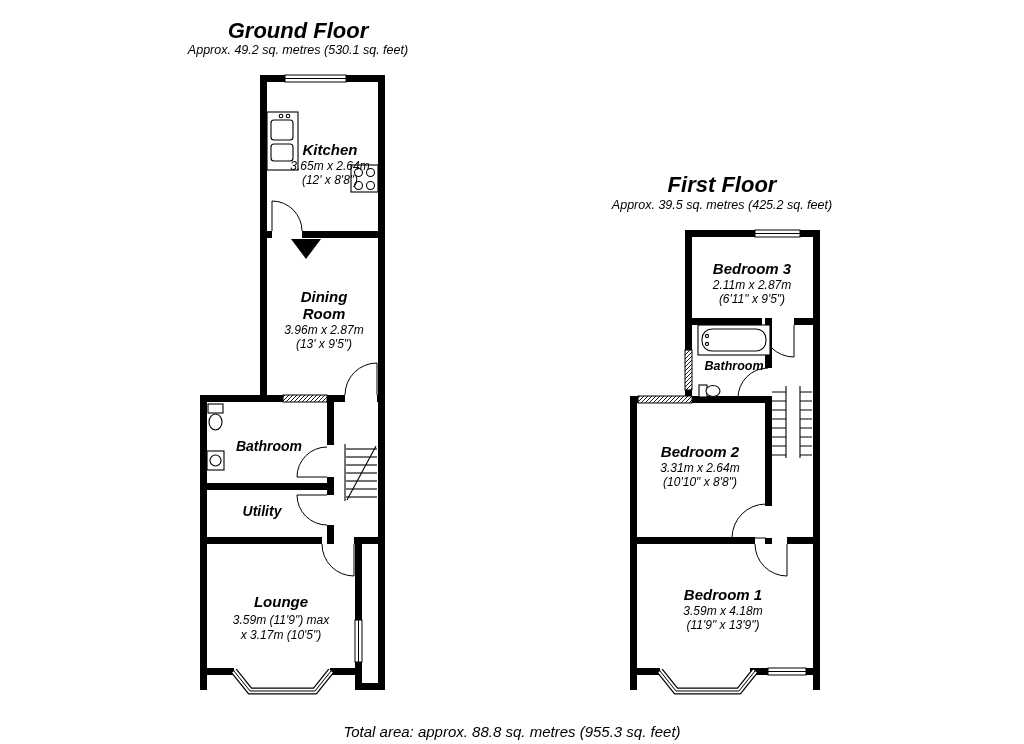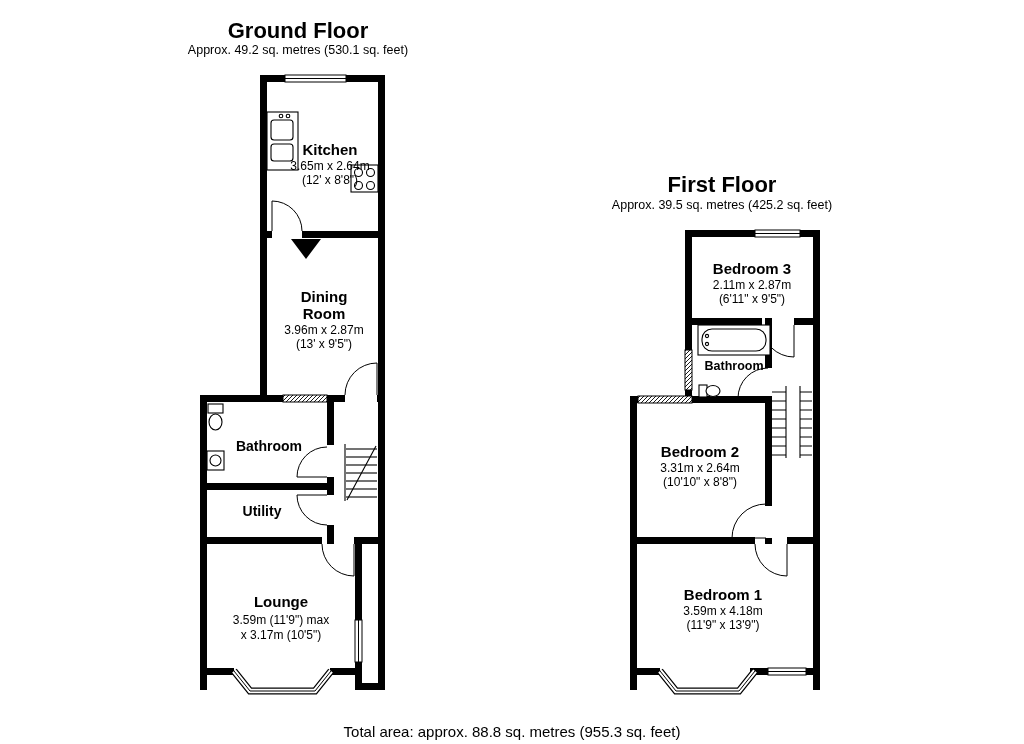--- a/index.html
+++ b/index.html
@@ -1,16 +1,16 @@
 <!DOCTYPE html>
 <html><head>
 <meta charset="utf-8">
 <style>
   html,body{margin:0;padding:0;background:#ffffff;}
-  .page{position:relative;width:896px;height:744px;background:#fff;overflow:hidden;}
+  .page{position:relative;width:896px;height:744px;background:#fff;overflow:hidden;font-style:italic;}
   svg{position:absolute;left:0;top:0;}
   .wall{fill:#000;}
   .thin{stroke:#000;stroke-width:1.1;fill:none;}
   .fix{stroke:#000;stroke-width:1.1;fill:#fff;}
   .door{stroke:#000;stroke-width:1;fill:none;}
   .winbox{fill:#fff;stroke:#000;stroke-width:1;}
   .winline{stroke:#000;stroke-width:1;}
   .hatch{fill:url(#hatch);stroke:#000;stroke-width:1;}
   .bay-o{stroke:#000;stroke-width:7;fill:none;}
   .bay-m{stroke:#fff;stroke-width:4.6;fill:none;}

